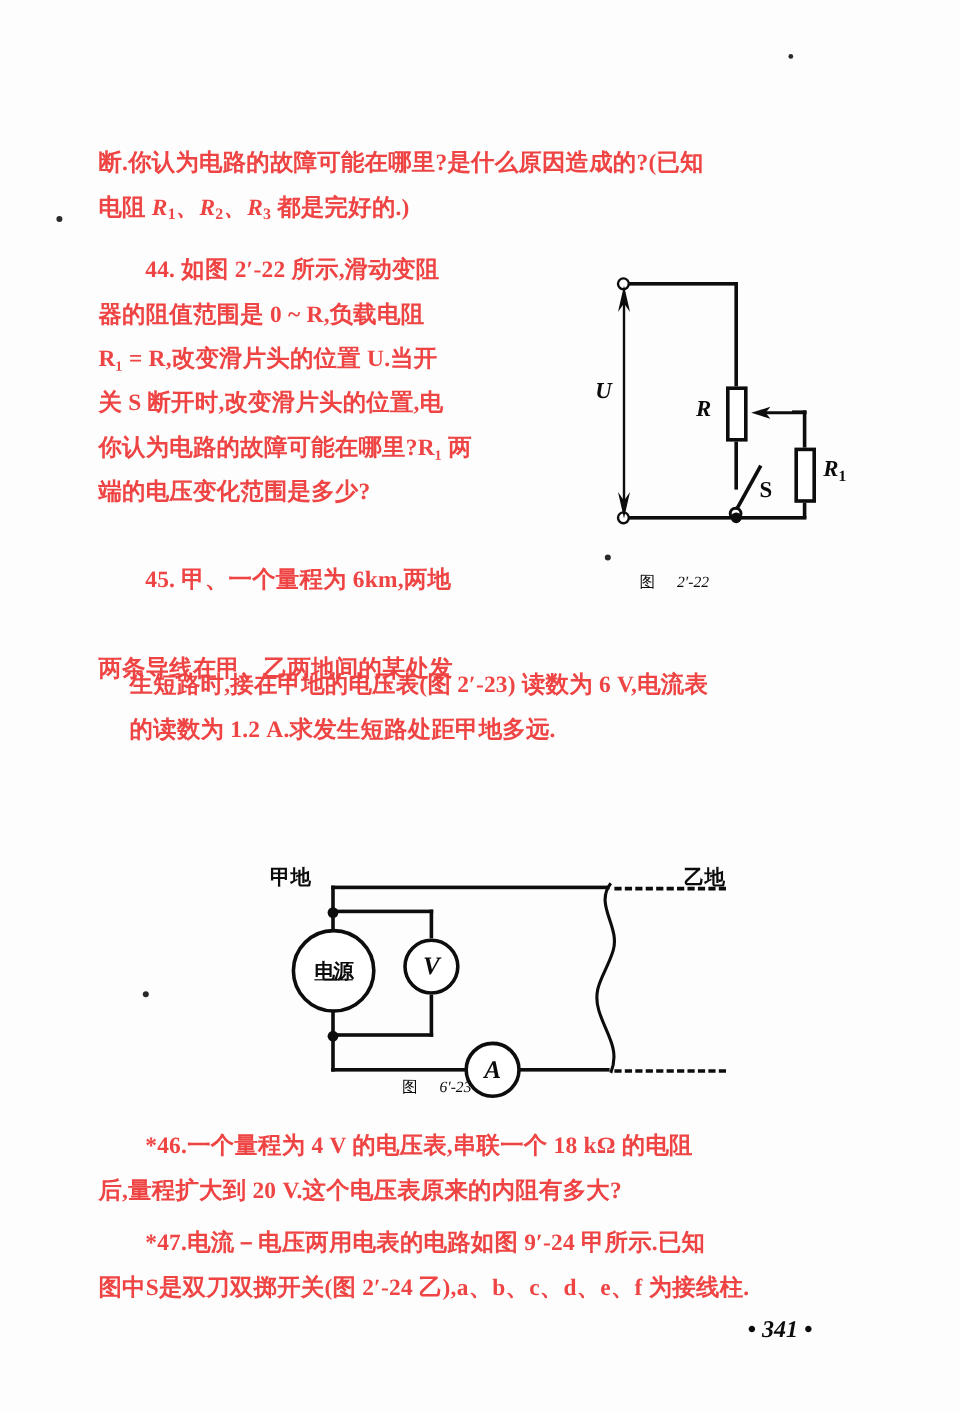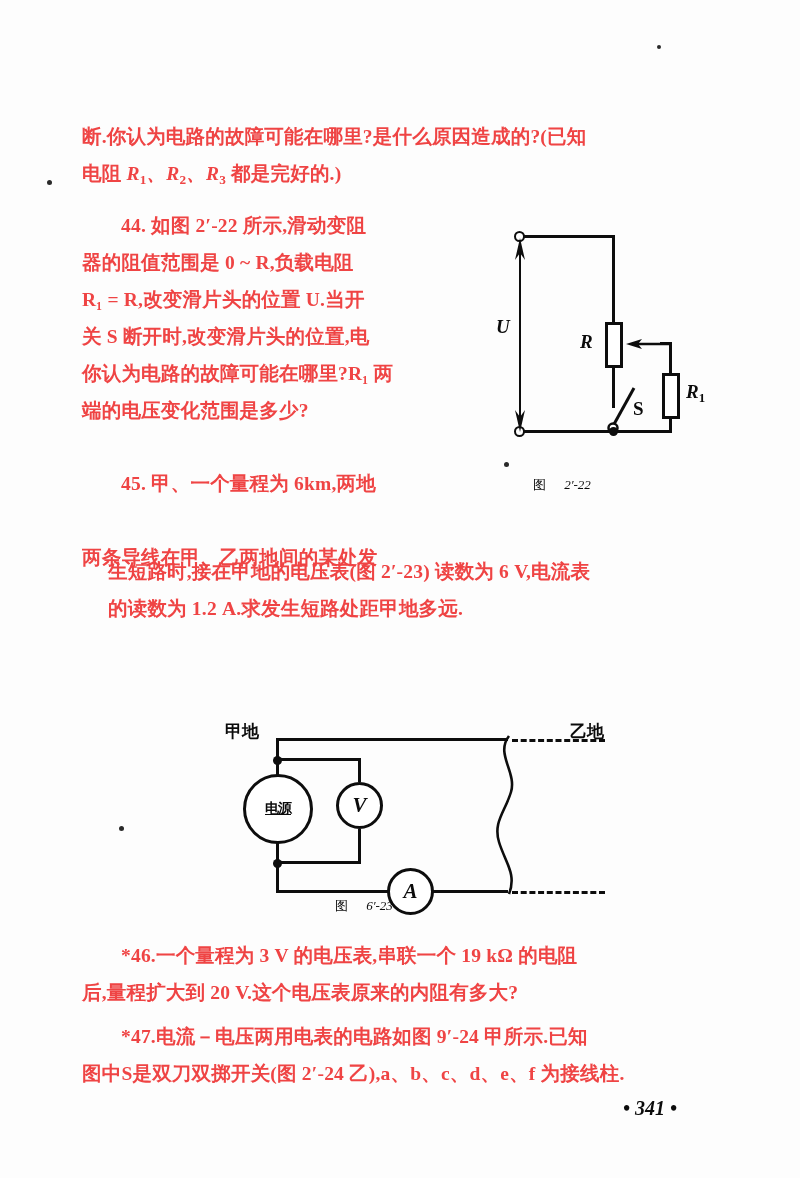--- a/index.html
+++ b/index.html
@@ -97,21 +97,21 @@
     border: 3.5px solid #0d0d0d;
     border-radius: 50%;
     background: #ffffff;
     box-sizing: border-box;
     display: flex;
     align-items: center;
     justify-content: center;
     font-weight: 700;
     color: #0b0b0b;
   }
-  .meter.big { font-size: 14px; letter-spacing: -1px; text-decoration: underline; }
+  .meter.big { font-size: 17px; letter-spacing: -1px; text-decoration: underline; }
   .meter.small { font-size: 21px; font-style: italic; }
 
   .dashline {
     position: absolute;
     height: 0;
     border-top: 3px dashed #0d0d0d;
   }
   .pagenum {
     position: absolute;
     font-size: 20px;
@@ -262,21 +262,21 @@
     <svg style="position:absolute; left:266px; top:24px;" width="40" height="160" viewBox="0 0 40 160">
       <path d="M 18 0 C 4 18, 26 36, 20 56 C 14 76, 2 86, 8 106 C 14 126, 26 138, 18 158" fill="none" stroke="#0d0d0d" stroke-width="2.6"></path>
     </svg>
 
     <div class="caption" style="left:110px; top:185px;">
       <span>图</span><span class="gap"></span><span class="num">6′-23</span>
     </div>
   </div>
 
   <div class="para" style="left:82px; top:937px; width:630px;">
-    <span class="ind"></span><span>*46.</span><span>一个量程为 3 V 的电压表,串联一个 19 kΩ 的电阻</span><br>
+    <span class="ind"></span><span>*46.</span><span>一个量程为 4 V 的电压表,串联一个 18 kΩ 的电阻</span><br>
     <span>后,量程扩大到 20 V.这个电压表原来的内阻有多大?</span>
   </div>
 
   <div class="para" style="left:82px; top:1018px; width:630px;">
     <span class="ind"></span><span>*47.</span><span>电流－电压两用电表的电路如图 9′-24 甲所示.已知</span><br>
     <span>图中S是双刀双掷开关(图 2′-24 乙),a、b、c、d、e、f 为接线柱.</span>
   </div>
 
   <div class="pagenum" style="left:623px; top:1097px;">• 341 •</div>
 

